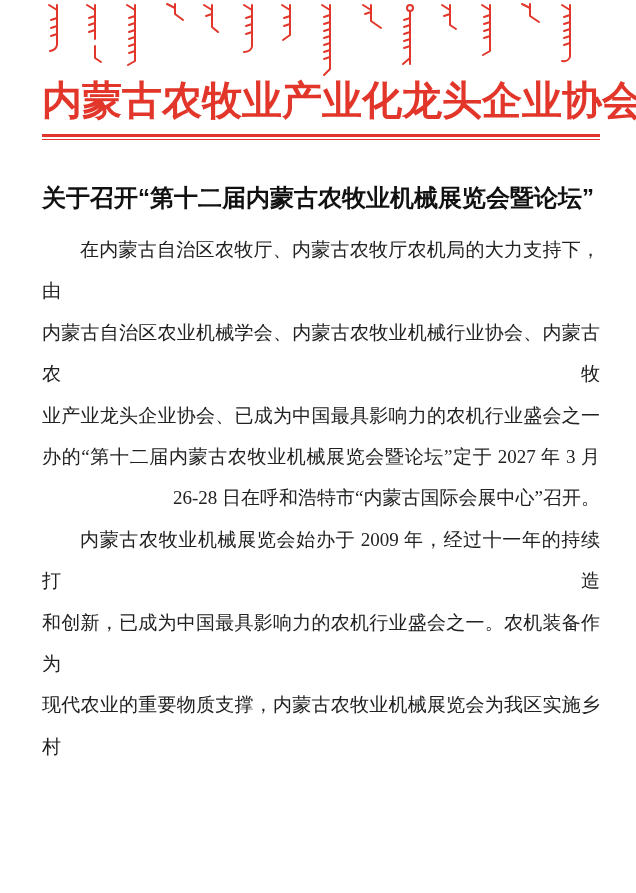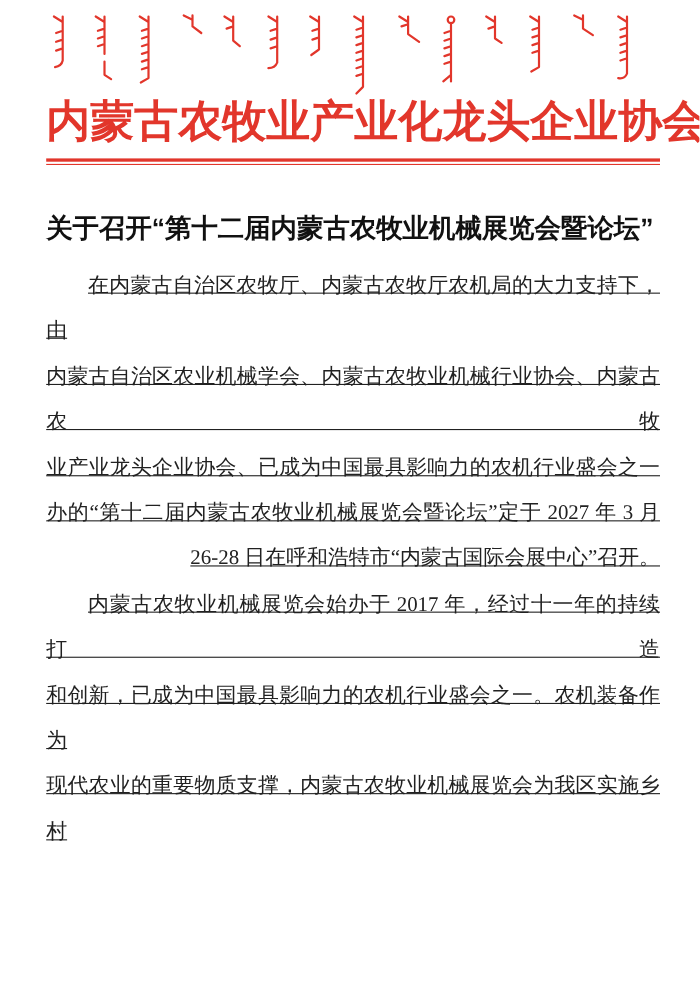--- a/index.html
+++ b/index.html
@@ -3,21 +3,21 @@
 <meta charset="utf-8">
 <style>
   :root { --accent: #e2362b; --title-ink: #111111; --body-ink: #212121; }
   * { margin: 0; padding: 0; box-sizing: border-box; }
   html, body { background: #ffffff; }
   .page {
     position: relative;
     width: 636px; height: 782px;
     background: #ffffff;
     overflow: hidden;
-    padding: 12px 36px 0 42px;
+    padding: 2px 36px 0 42px;
     font-family: "Liberation Serif", "DejaVu Serif", serif;
     border-radius: 15px;
   }
   .mongolian-row { display: block; width: 558px; height: 80px; }
   .mongolian-row path, .mongolian-row circle {
     stroke: var(--accent); fill: none; stroke-width: 2; stroke-linecap: round;
   }
   .org-name {
     margin-top: -4px;
     font-family: "Liberation Serif", "DejaVu Serif", serif;
@@ -49,21 +49,20 @@
     line-height: 26px;
     color: var(--title-ink);
   }
   .body-text { margin-top: 14px; color: var(--body-ink); }
   .body-line {
     font-size: 19px;
     line-height: 41.4px;
     text-align: justify;
     text-align-last: justify;
     text-justify: inter-character;
-    text-decoration: underline;
   }
   .line-first { text-indent: 38px; }
   .line-last  { text-align: right; text-align-last: auto; }
 </style>
 </head>
 <body>
 
 <div class="page">
 
   <svg class="mongolian-row" viewBox="0 0 558 80" aria-hidden="true">
@@ -128,20 +127,20 @@
 
     <div>
       <div class="body-line line-first">在内蒙古自治区农牧厅、内蒙古农牧厅农机局的大力支持下，由</div>
       <div class="body-line">内蒙古自治区农业机械学会、内蒙古农牧业机械行业协会、内蒙古农牧</div>
       <div class="body-line">业产业龙头企业协会、已成为中国最具影响力的农机行业盛会之一</div>
       <div class="body-line">办的“第十二届内蒙古农牧业机械展览会暨论坛”定于 2027 年 3 月</div>
       <div class="body-line line-last">26-28 日在呼和浩特市“内蒙古国际会展中心”召开。</div>
     </div>
 
     <div>
-      <div class="body-line line-first">内蒙古农牧业机械展览会始办于 2017 年，经过十一年的持续打造</div>
+      <div class="body-line line-first">内蒙古农牧业机械展览会始办于 2009 年，经过十一年的持续打造</div>
       <div class="body-line">和创新，已成为中国最具影响力的农机行业盛会之一。农机装备作为</div>
       <div class="body-line">现代农业的重要物质支撑，内蒙古农牧业机械展览会为我区实施乡村</div>
 
     </div>
 
   </div>
 </div>
 
 </body></html>

